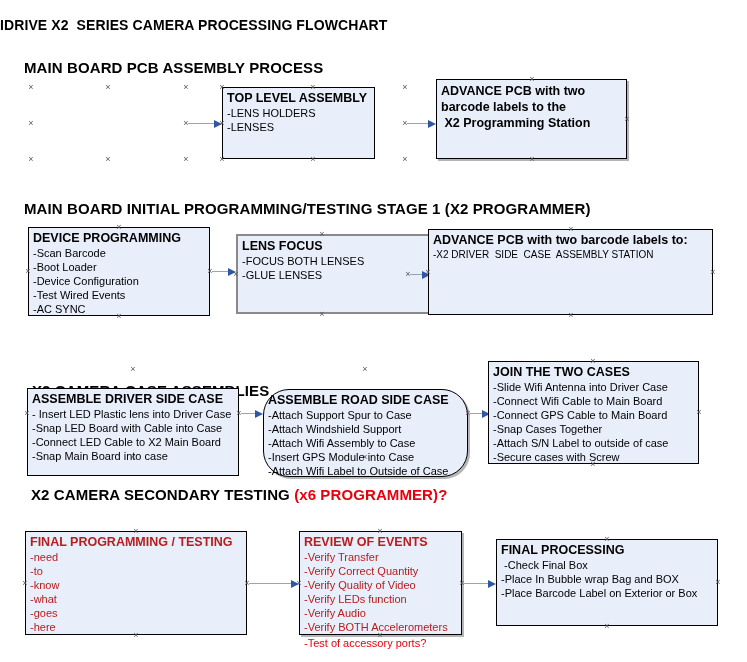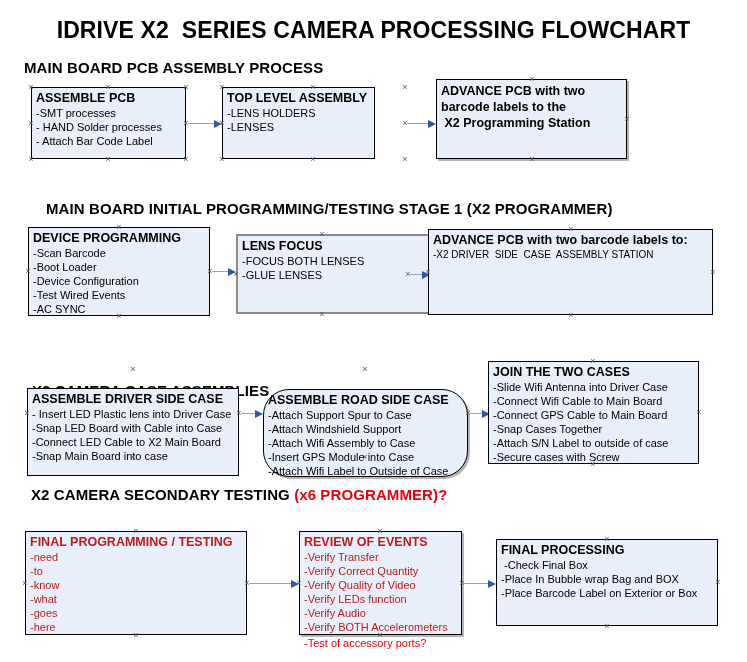--- a/index.html
+++ b/index.html
@@ -20,22 +20,22 @@
     background: #ffffff;
     overflow: hidden;
   }
 
   
   .doc-title {
     position: absolute;
     left: 0;
     top: 17px;
     width: 747px;
-    text-align: center;
-    font-size: 23px;
+    text-align: left;
+    font-size: 14px;
     font-weight: bold;
     letter-spacing: 0.1px;
     white-space: pre;
   }
   .section-head {
     position: absolute;
     font-size: 15px;
     font-weight: bold;
     letter-spacing: 0.1px;
     white-space: pre;
@@ -136,26 +136,20 @@
 </style>
 </head>
 <body>
 
 <div id="page">
 
   <div class="doc-title">IDRIVE X2  SERIES CAMERA PROCESSING FLOWCHART</div>
 
   <div class="section-head" style="left:24px; top:59px;">MAIN BOARD PCB ASSEMBLY PROCESS</div>
 
-  <div class="flow-box" style="left:31px; top:87px; width:155px; height:72px;">
-    <div class="box-title">ASSEMBLE PCB</div>
-    <div class="box-line">-SMT processes</div>
-    <div class="box-line">- HAND Solder processes</div>
-    <div class="box-line">- Attach Bar Code Label</div>
-  </div>
   <span class="handle" style="left:31px;  top:87px;"></span>
   <span class="handle" style="left:108px; top:87px;"></span>
   <span class="handle" style="left:186px; top:87px;"></span>
   <span class="handle" style="left:31px;  top:123px;"></span>
   <span class="handle" style="left:186px; top:123px;"></span>
   <span class="handle" style="left:31px;  top:159px;"></span>
   <span class="handle" style="left:108px; top:159px;"></span>
   <span class="handle" style="left:186px; top:159px;"></span>
 
   <div class="arrow" style="left:188px; top:122px; width:34px;">
@@ -184,21 +178,21 @@
 
   <div class="flow-box shadow" style="left:436px; top:79px; width:191px; height:80px;">
     <div class="box-title bold-body">ADVANCE PCB with two</div>
     <div class="box-line bold-body">barcode labels to the</div>
     <div class="box-line bold-body"> X2 Programming Station</div>
   </div>
   <span class="handle" style="left:532px; top:79px;"></span>
   <span class="handle" style="left:627px; top:119px;"></span>
   <span class="handle" style="left:532px; top:159px;"></span>
 
-  <div class="section-head" style="left:24px; top:200px;margin-left:22px;">MAIN BOARD INITIAL PROGRAMMING/TESTING STAGE 1 (X2 PROGRAMMER)</div>
+  <div class="section-head" style="left:24px; top:200px;">MAIN BOARD INITIAL PROGRAMMING/TESTING STAGE 1 (X2 PROGRAMMER)</div>
 
   <div class="flow-box" style="left:28px; top:227px; width:182px; height:89px;">
     <div class="box-title">DEVICE PROGRAMMING</div>
     <div class="box-line">-Scan Barcode</div>
     <div class="box-line">-Boot Loader</div>
     <div class="box-line">-Device Configuration</div>
     <div class="box-line">-Test Wired Events</div>
     <div class="box-line">-AC SYNC</div>
   </div>
   <span class="handle" style="left:119px; top:227px;"></span>

